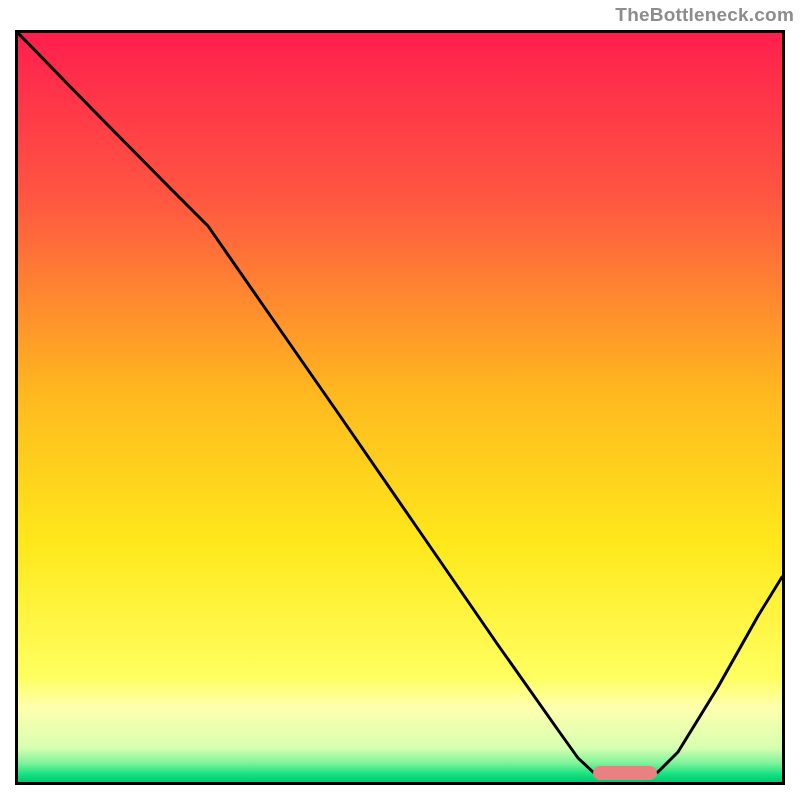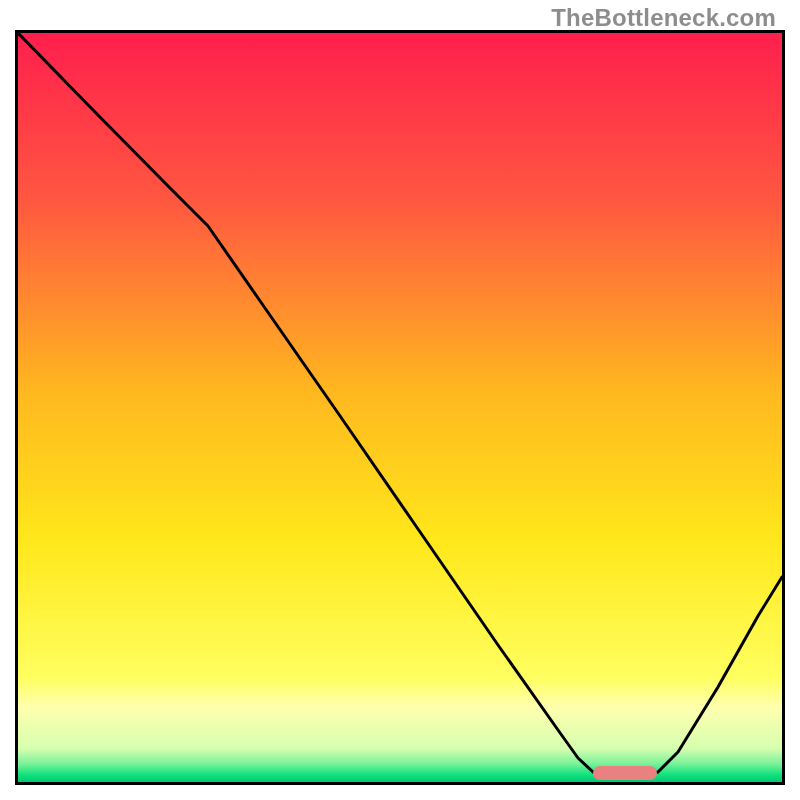--- a/index.html
+++ b/index.html
@@ -20,23 +20,23 @@
     box-sizing: border-box;
     overflow: hidden;
   }
   .gradient {
     position: absolute;
     inset: 0;
   }
   .watermark {
     position: absolute;
     top: 4px;
-    right: 24px;
+    right: 6px;
     font-family: Arial, Helvetica, sans-serif;
-    font-size: 24px;
+    font-size: 19px;
     font-weight: bold;
     color: #8d8d8d;
     letter-spacing: 0.2px;
   }
   svg.curve {
     position: absolute;
     inset: 0;
     width: 100%;
     height: 100%;
   }

